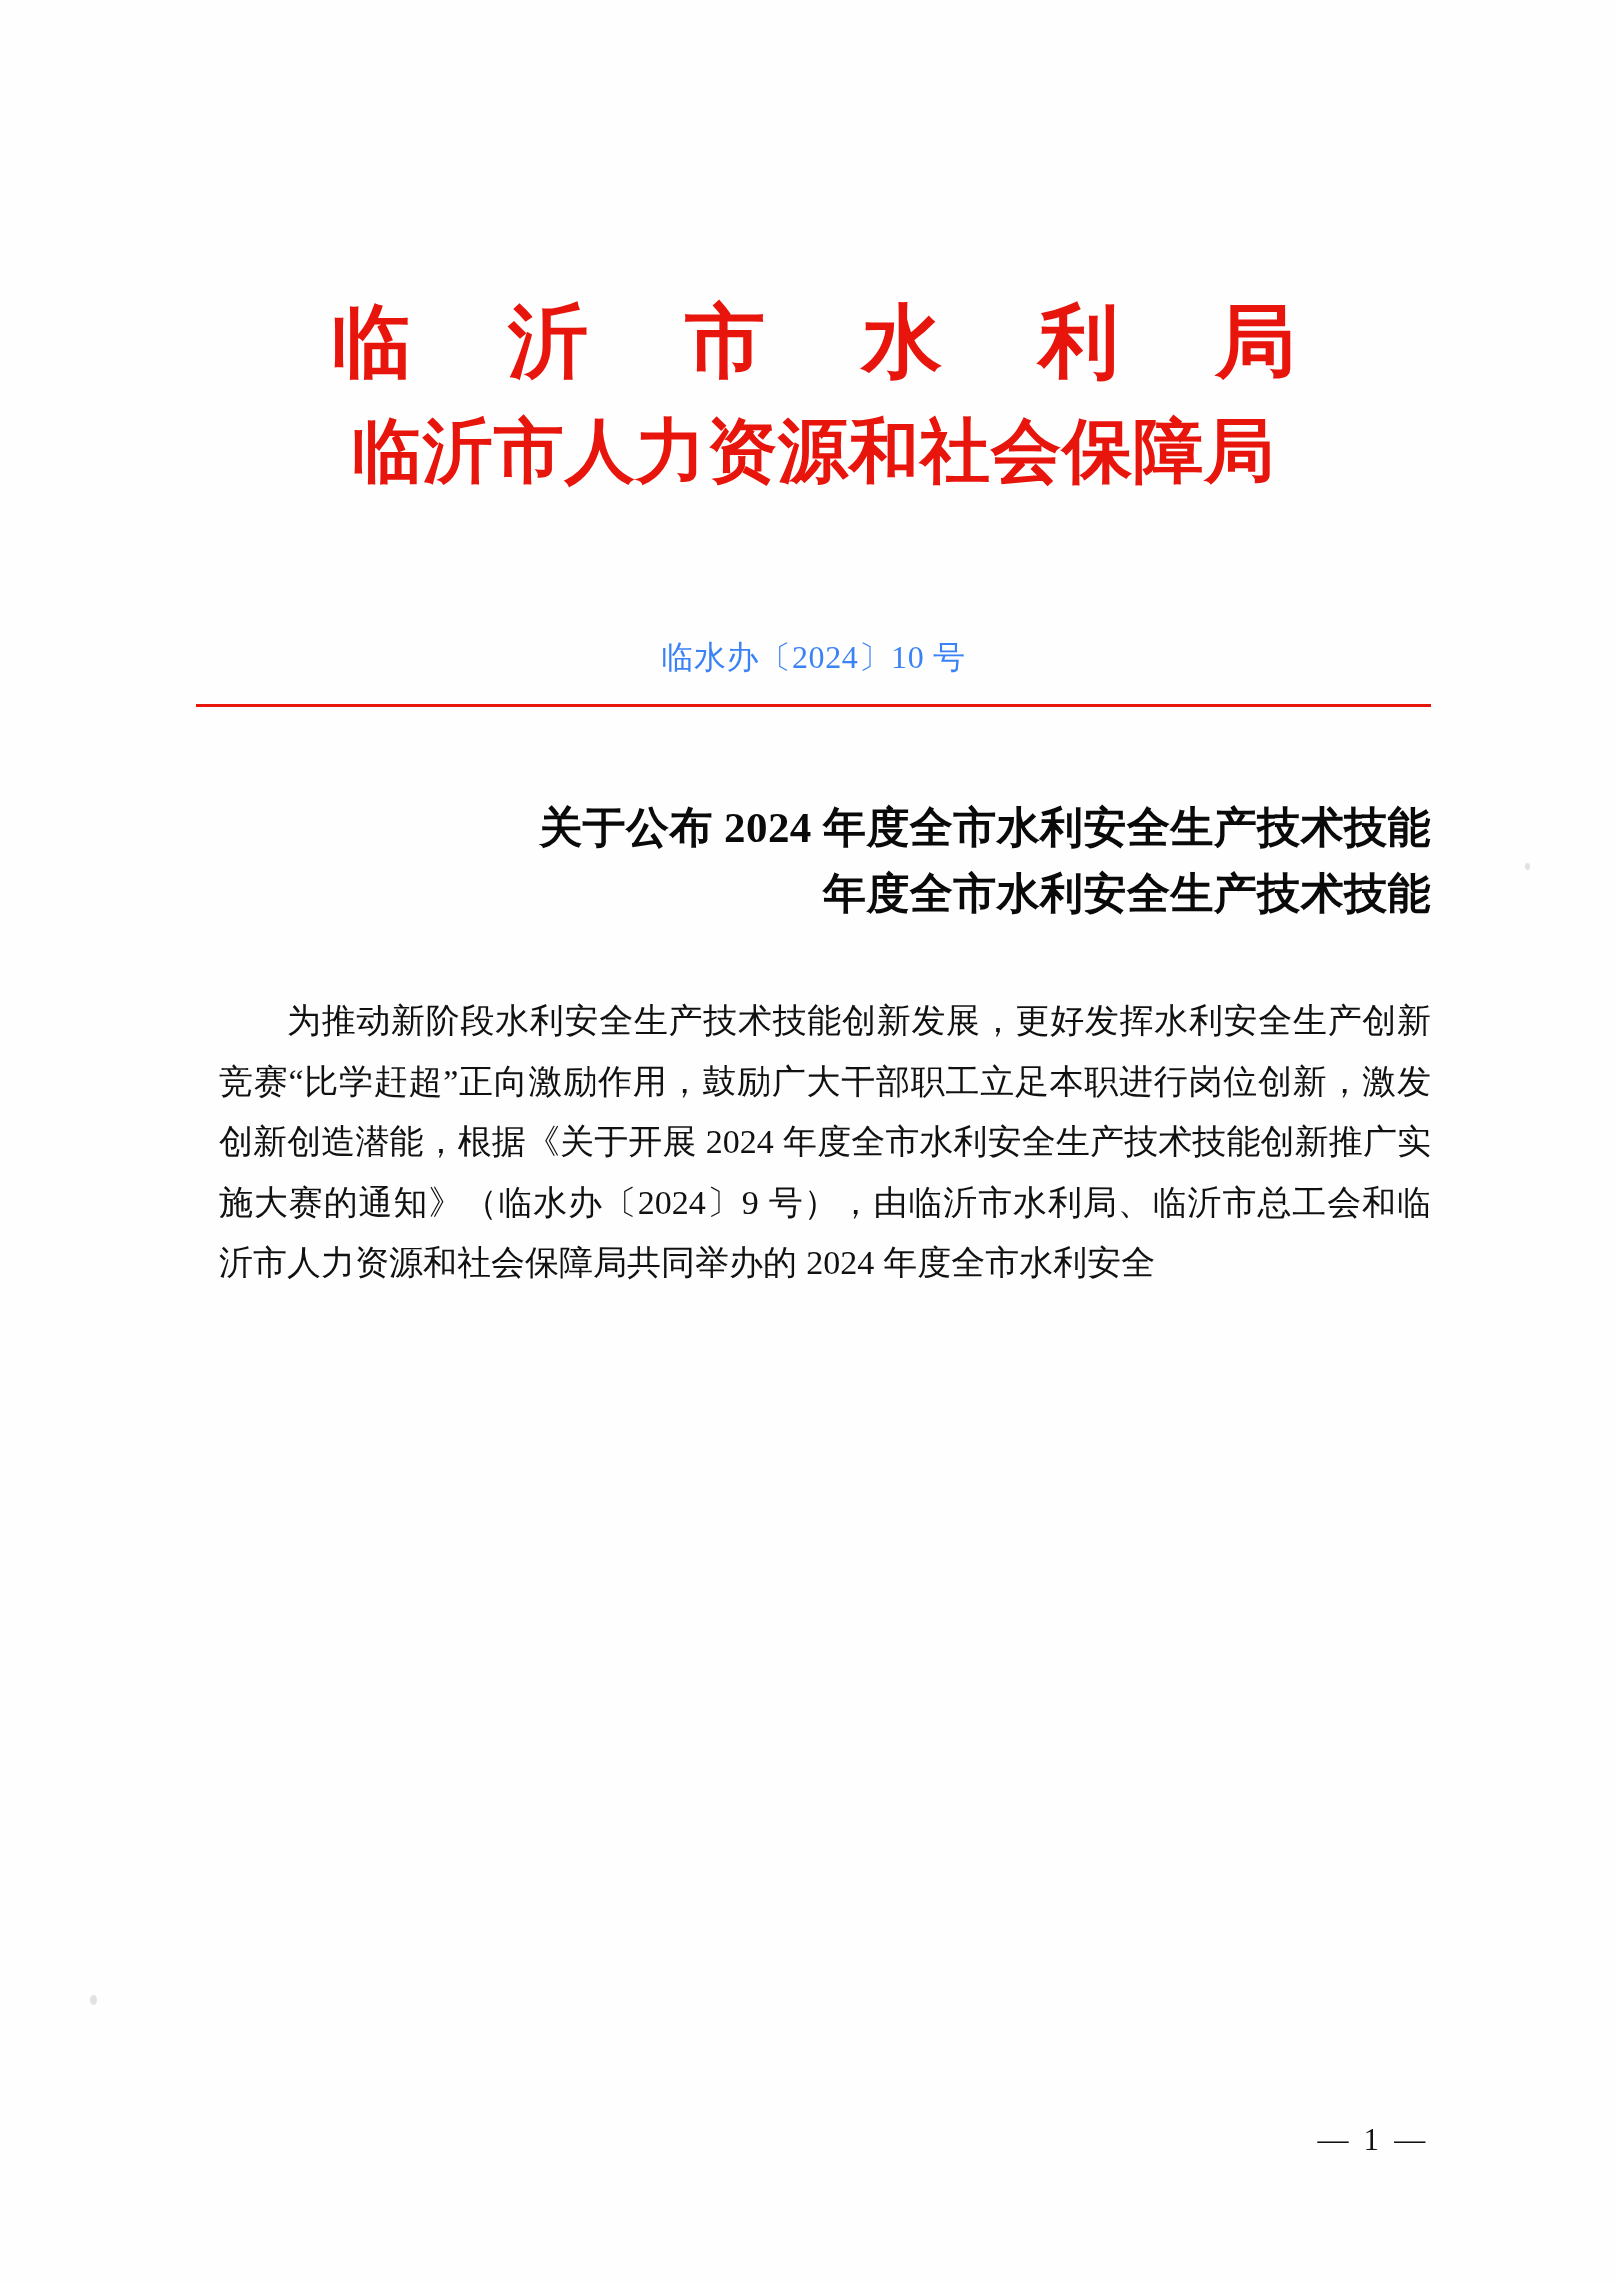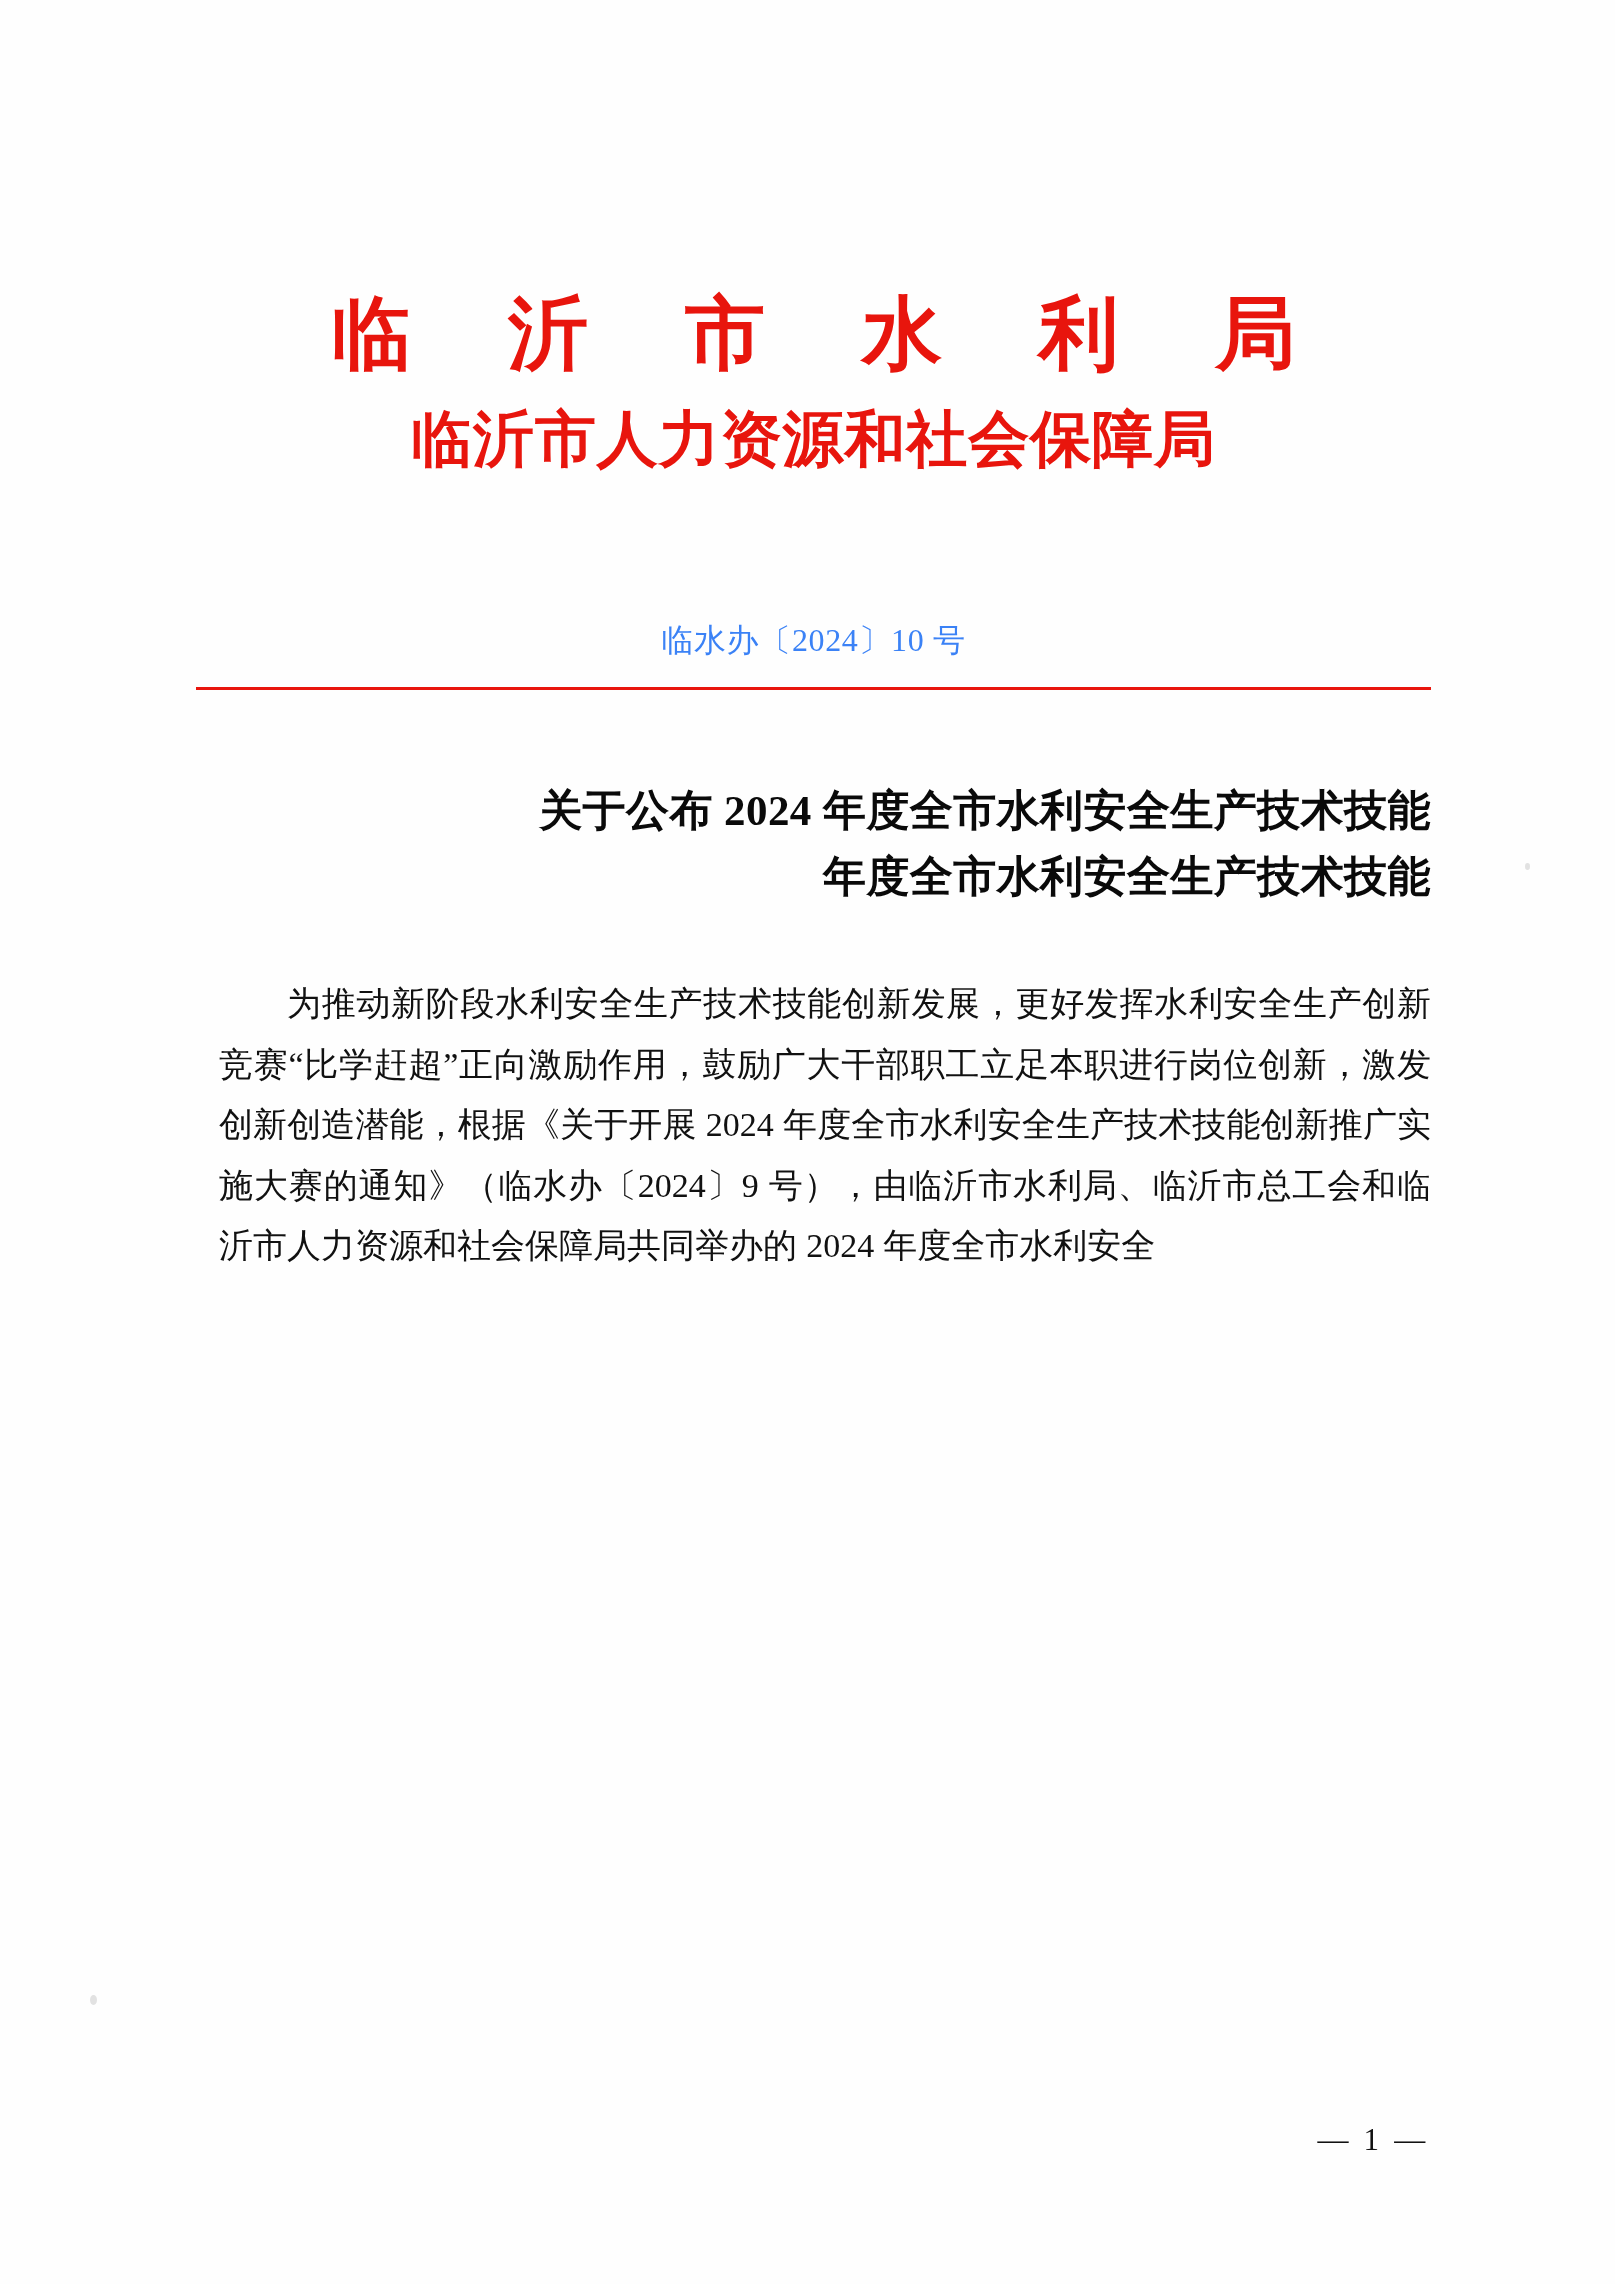--- a/index.html
+++ b/index.html
@@ -17,21 +17,21 @@
   .page {
     position: absolute;
     left: 0; top: 0;
     width: 1615px;
     height: 2285px;
     background: #fefefe;
   }
   .content {
     position: absolute;
     left: 196px;
-    top: 0;
+    top: 8px;
     width: 1235px;
   }
 
   
   .masthead {
     margin-top: 294px;
     color: #e8150d;
     font-weight: 700;
     text-align: center;
     font-family: "Liberation Serif", "DejaVu Serif", serif;
@@ -41,21 +41,21 @@
     line-height: 1.0;
   }
   .masthead-line.l1,
   .masthead-line.l2 {
     font-size: 80px;
     letter-spacing: 0.48em;
     text-indent: 0.48em;
     margin-bottom: 35px;
   }
   .masthead-line.l3 {
-    font-size: 61px;
+    font-size: 70px;
     letter-spacing: 0.015em;
     margin-bottom: 8px;
   }
 
   
   .docnum {
     margin-top: 149px;
     text-align: center;
     font-size: 32px;
     color: #3b82f6;

